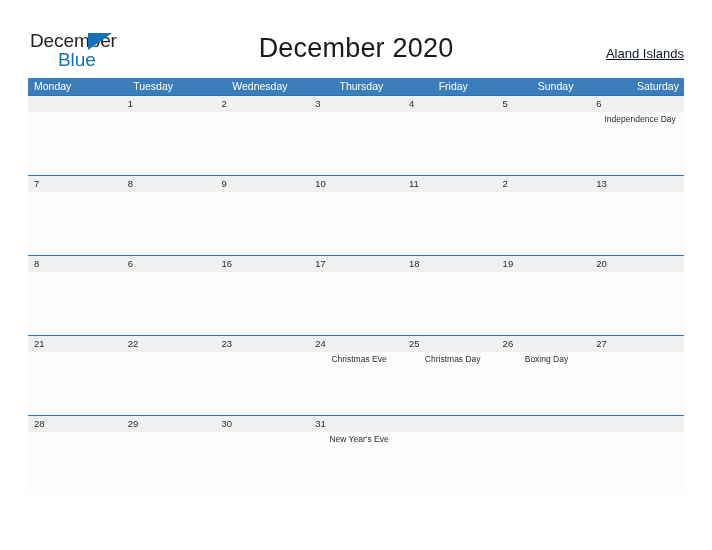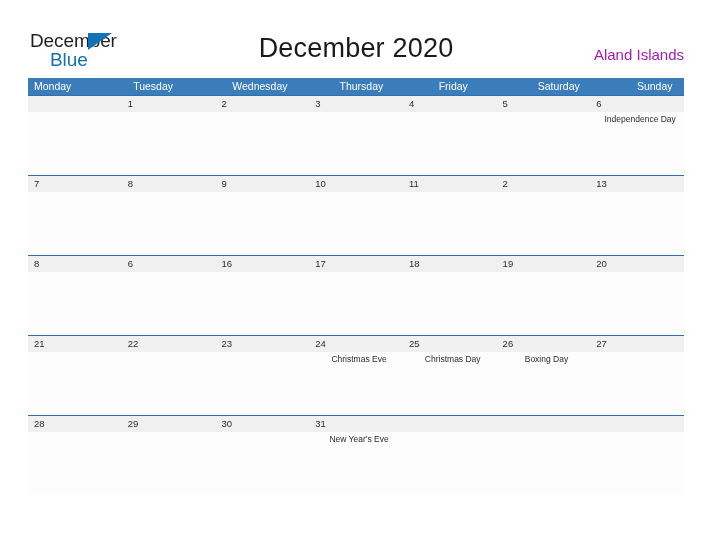--- a/index.html
+++ b/index.html
@@ -50,21 +50,21 @@
     position: absolute;
     left: 58px;
     top: 2px;
     width: 0;
     height: 0;
     border-left: 24px solid #1373b8;
     border-bottom: 17px solid transparent;
   }
   .logo-blue {
     position: absolute;
-    left: 20px;
+    left: 28px;
     top: 19px;
     font-size: 19px;
     color: #1373b8;
     letter-spacing: -0.1px;
   }
 
   .title {
     position: absolute;
     left: 0;
     top: 33px;
@@ -73,22 +73,23 @@
     font-size: 27px;
     color: #1a1a1a;
     font-weight: normal;
     letter-spacing: 0.2px;
   }
 
   .region {
     position: absolute;
     right: 28px;
     top: 46px;
-    font-size: 15px;
-    color: #a21caf;
+    font-size: 13px;
+    color: #0f172a;
+    text-decoration: underline;
   }
 
   
   .calendar {
     position: absolute;
     left: 28px;
     top: 78px;
     width: 656px;
   }
 
@@ -175,22 +176,22 @@
   </div>
 
   <div class="calendar">
 
     <div class="weekdays">
       <div class="weekday">Monday</div>
       <div class="weekday">Tuesday</div>
       <div class="weekday">Wednesday</div>
       <div class="weekday">Thursday</div>
       <div class="weekday">Friday</div>
+      <div class="weekday">Sunday</div>
       <div class="weekday">Saturday</div>
-      <div class="weekday">Sunday</div>
     </div>
 
     <div class="week">
       <div class="dateband"></div>
       <div class="days">
         <div class="day">
           <span class="daynum"></span>
           <div class="events"></div>
         </div>
         <div class="day">

